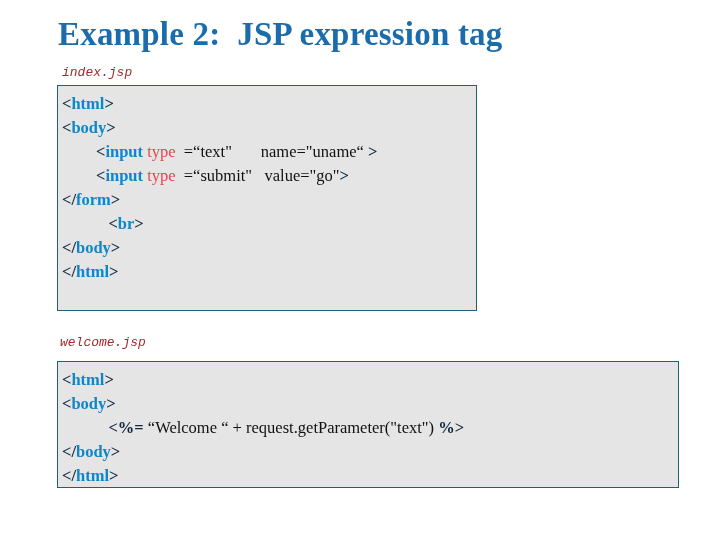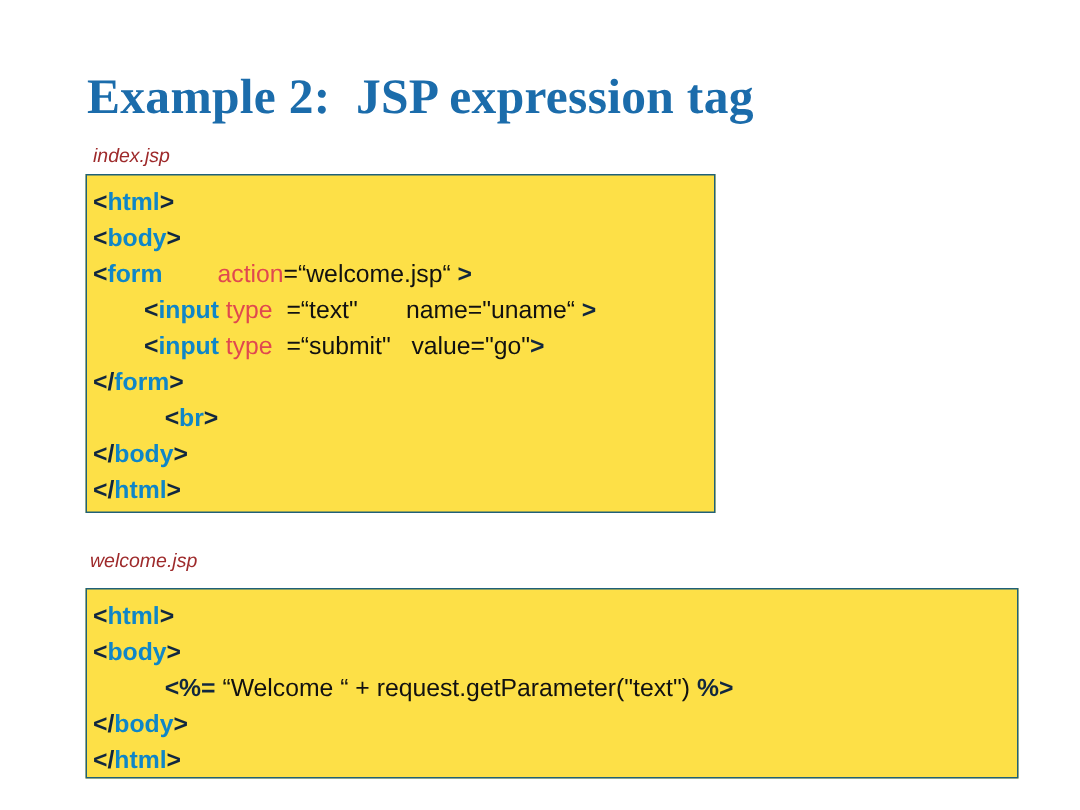--- a/index.html
+++ b/index.html
@@ -11,58 +11,57 @@
     height: 540px;
     background: #ffffff;
     font-family: "Liberation Sans", sans-serif;
     overflow: hidden;
     position: relative;
   }
 
   #slide {
     position: absolute;
     inset: 0;
-    margin-top: 31px;
   }
 
   
   #slide-title {
     position: absolute;
     left: 58px;
     top: 14px;
     width: 600px;
     font-family: "Liberation Serif", "DejaVu Serif", serif;
     font-weight: bold;
     font-size: 33px;
     line-height: 40px;
     color: #1b6cab;
     letter-spacing: 0.2px;
     white-space: pre;
   }
 
   
   .file-caption {
     position: absolute;
-    font-family: Liberation Sans, sans-serif;
+    font-family: Liberation Mono, monospace;
     font-style: italic;
     font-size: 13px;
     line-height: 16px;
     color: #9e2a2b;
     white-space: pre;
   }
   #caption-index { left: 62px; top: 65px; }
   #caption-welcome { left: 60px; top: 335px; }
 
   
   .code-box {
     position: absolute;
-    background: #fde047;
+    background: #e5e5e5;
     border: 1px solid #1f6079;
     box-sizing: border-box;
-    font-family: Liberation Sans, sans-serif;
+    font-family: Liberation Serif, serif;
     font-size: 16px;
     overflow: hidden;
   }
   #code-box-index {
     left: 57px;
     top: 85px;
     width: 420px;
     height: 226px;
     padding: 6px 0 0 4px;
   }
@@ -97,21 +96,20 @@
 
 <div id="slide">
 
   <div id="slide-title">Example 2:  JSP expression tag</div>
 
   <div class="file-caption" id="caption-index">index.jsp</div>
 
   <div class="code-box" id="code-box-index">
       <div class="code-line"><span class="tk-brk">&lt;</span><span class="tk-tag">html</span><span class="tk-brk">&gt;</span></div>
       <div class="code-line"><span class="tk-brk">&lt;</span><span class="tk-tag">body</span><span class="tk-brk">&gt;</span></div>
-      <div class="code-line"><span class="tk-brk">&lt;</span><span class="tk-tag">form</span><span class="tk-val">        </span><span class="tk-attr">action</span><span class="tk-val">=“welcome.jsp“ </span><span class="tk-brk">&gt;</span></div>
       <div class="code-line indent-1"><span class="tk-brk">&lt;</span><span class="tk-tag">input</span><span class="tk-val"> </span><span class="tk-attr">type</span><span class="tk-val">  =“text"       name="uname“ </span><span class="tk-brk">&gt;</span></div>
       <div class="code-line indent-1"><span class="tk-brk">&lt;</span><span class="tk-tag">input</span><span class="tk-val"> </span><span class="tk-attr">type</span><span class="tk-val">  =“submit"   value="go"</span><span class="tk-brk">&gt;</span></div>
       <div class="code-line"><span class="tk-brk">&lt;/</span><span class="tk-tag">form</span><span class="tk-brk">&gt;</span></div>
       <div class="code-line indent-1"><span class="tk-brk">   &lt;</span><span class="tk-tag">br</span><span class="tk-brk">&gt;</span></div>
       <div class="code-line"><span class="tk-brk">&lt;/</span><span class="tk-tag">body</span><span class="tk-brk">&gt;</span></div>
       <div class="code-line"><span class="tk-brk">&lt;/</span><span class="tk-tag">html</span><span class="tk-brk">&gt;</span></div>
     </div>
 
   <div class="file-caption" id="caption-welcome">welcome.jsp</div>
 

